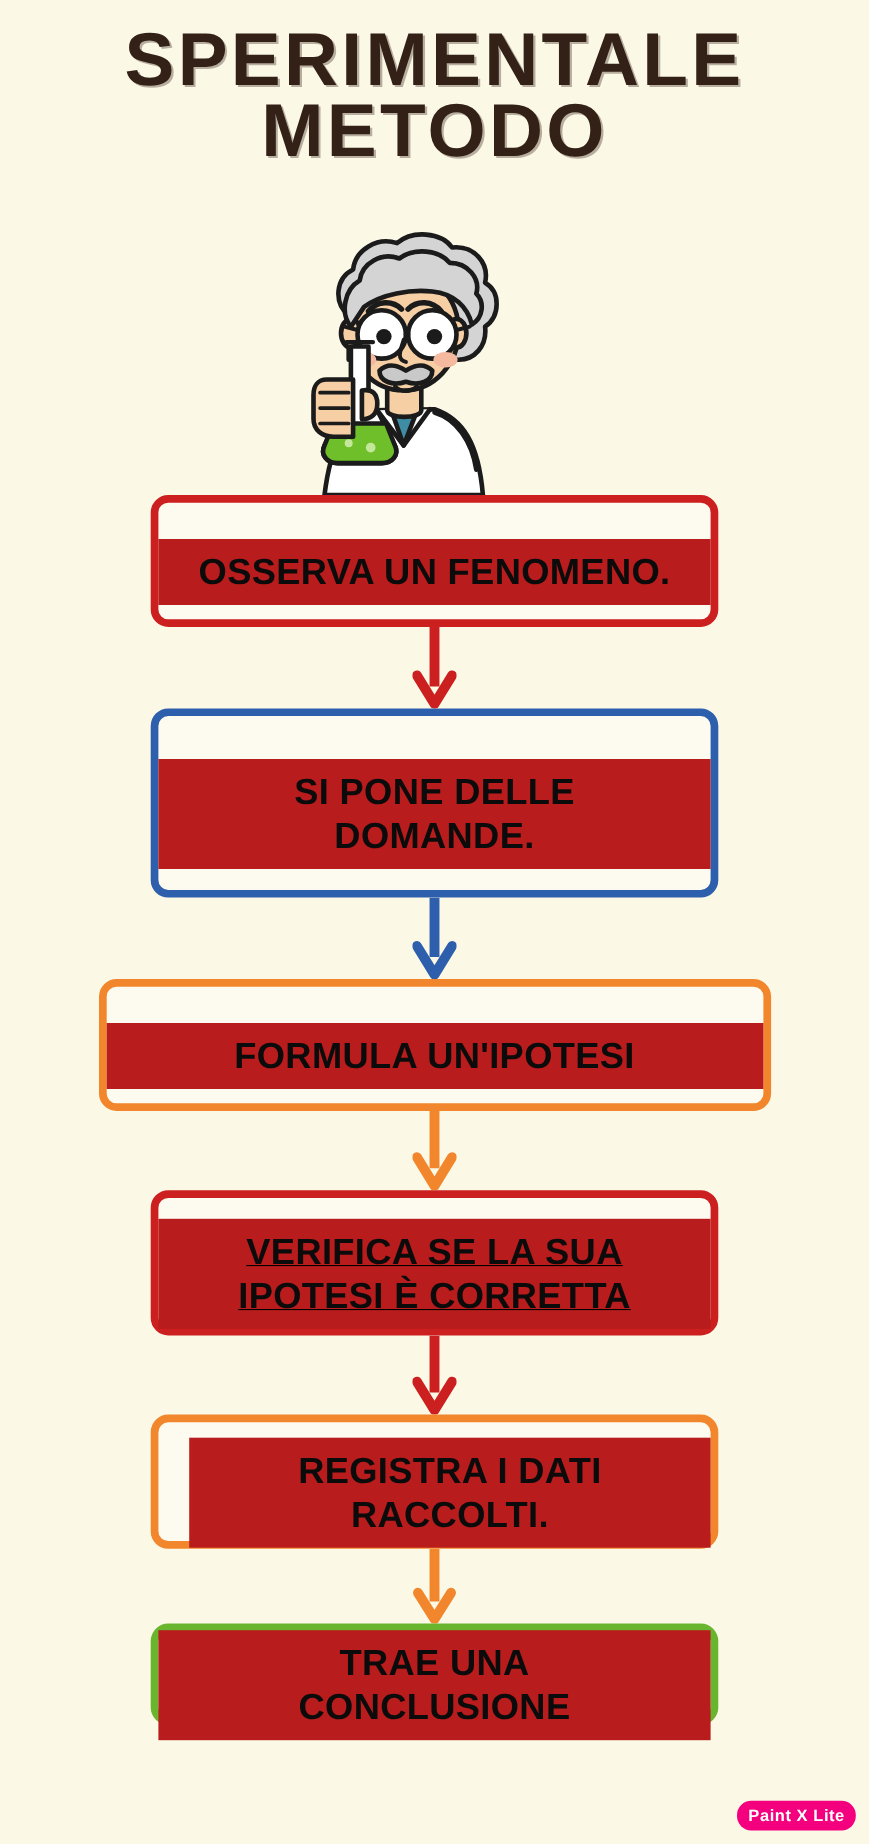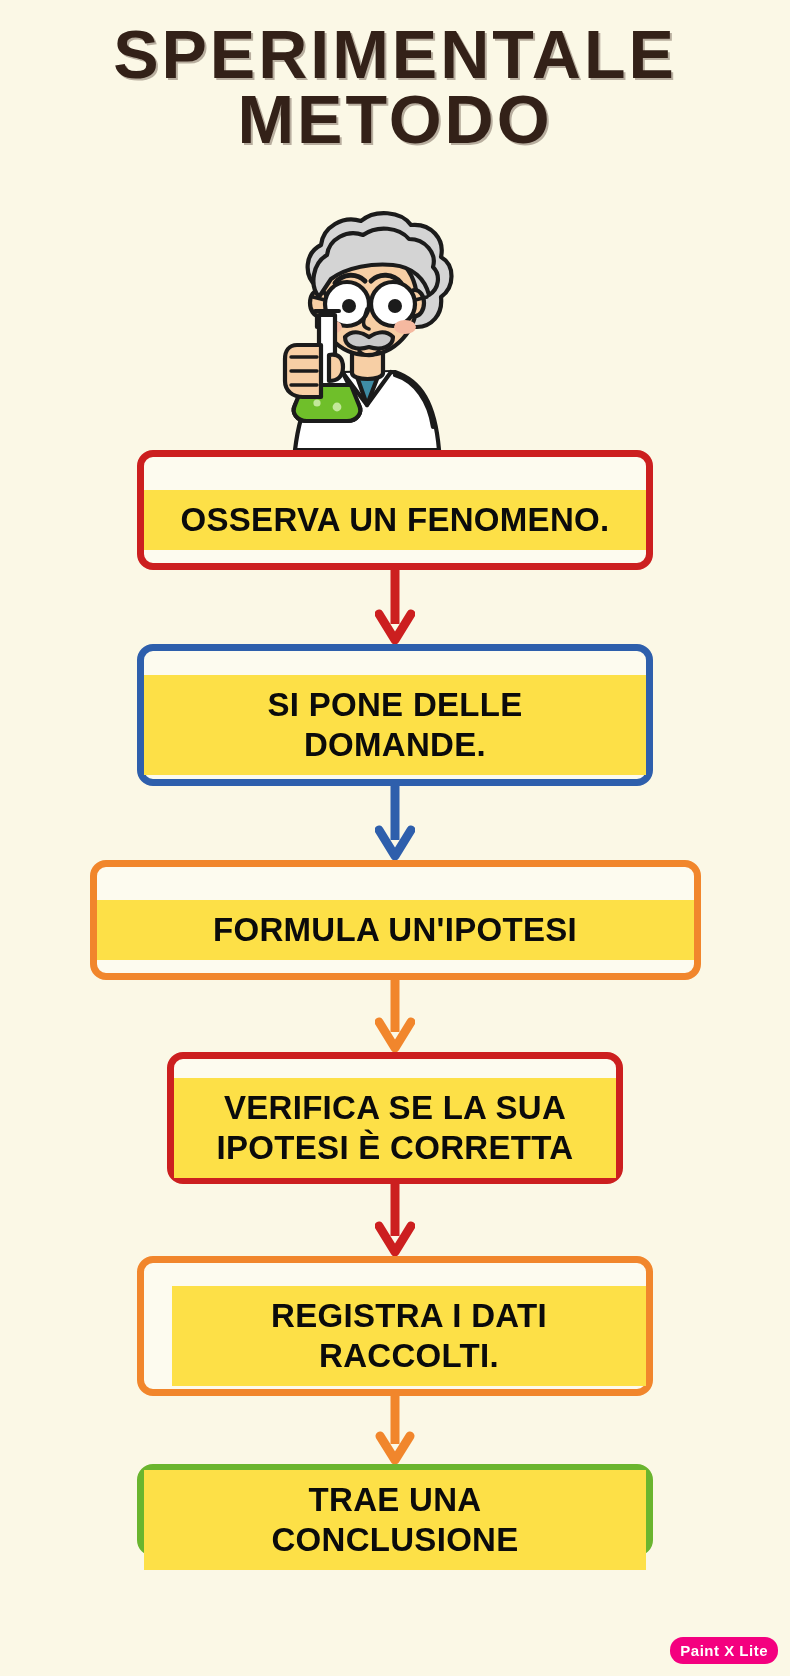--- a/index.html
+++ b/index.html
@@ -61,42 +61,42 @@
     border-style: solid;
     border-width: 7px;
     border-radius: 16px;
     background: #fdfbef;
     display: flex;
     align-items: center;
     justify-content: center;
     position: relative;
   }
   .node .band {
-    background: #fde047;
+    background: #b91c1c;
     width: 100%;
     text-align: center;
     padding: 10px 4px;
     margin-top: 20px;
   }
   .node .label {
     font-family: "Liberation Sans", sans-serif;
     font-weight: bold;
     font-size: 33px;
     color: #0b0b0b;
     line-height: 1.22;
     letter-spacing: 0.3px;
     white-space: pre-line;
   }
 
   
   .n1 { width: 516px; height: 120px; }
-  .n2 { width: 516px; height: 142px; }
+  .n2 { width: 516px; height: 172px; }
   .n3 { width: 611px; height: 120px; }
-  .n4 { width: 456px; height: 132px; }
-  .n5 { width: 516px; height: 140px; padding-left: 28px; }
+  .n4 { width: 516px; height: 132px; text-decoration: underline; }
+  .n5 { width: 516px; height: 122px; padding-left: 28px; }
   .n6 { width: 516px; height: 92px; }
 
   
   .arrow {
     width: 790px;
     display: flex;
     justify-content: center;
     align-items: center;
   }
   .arrow svg { display: block; }

